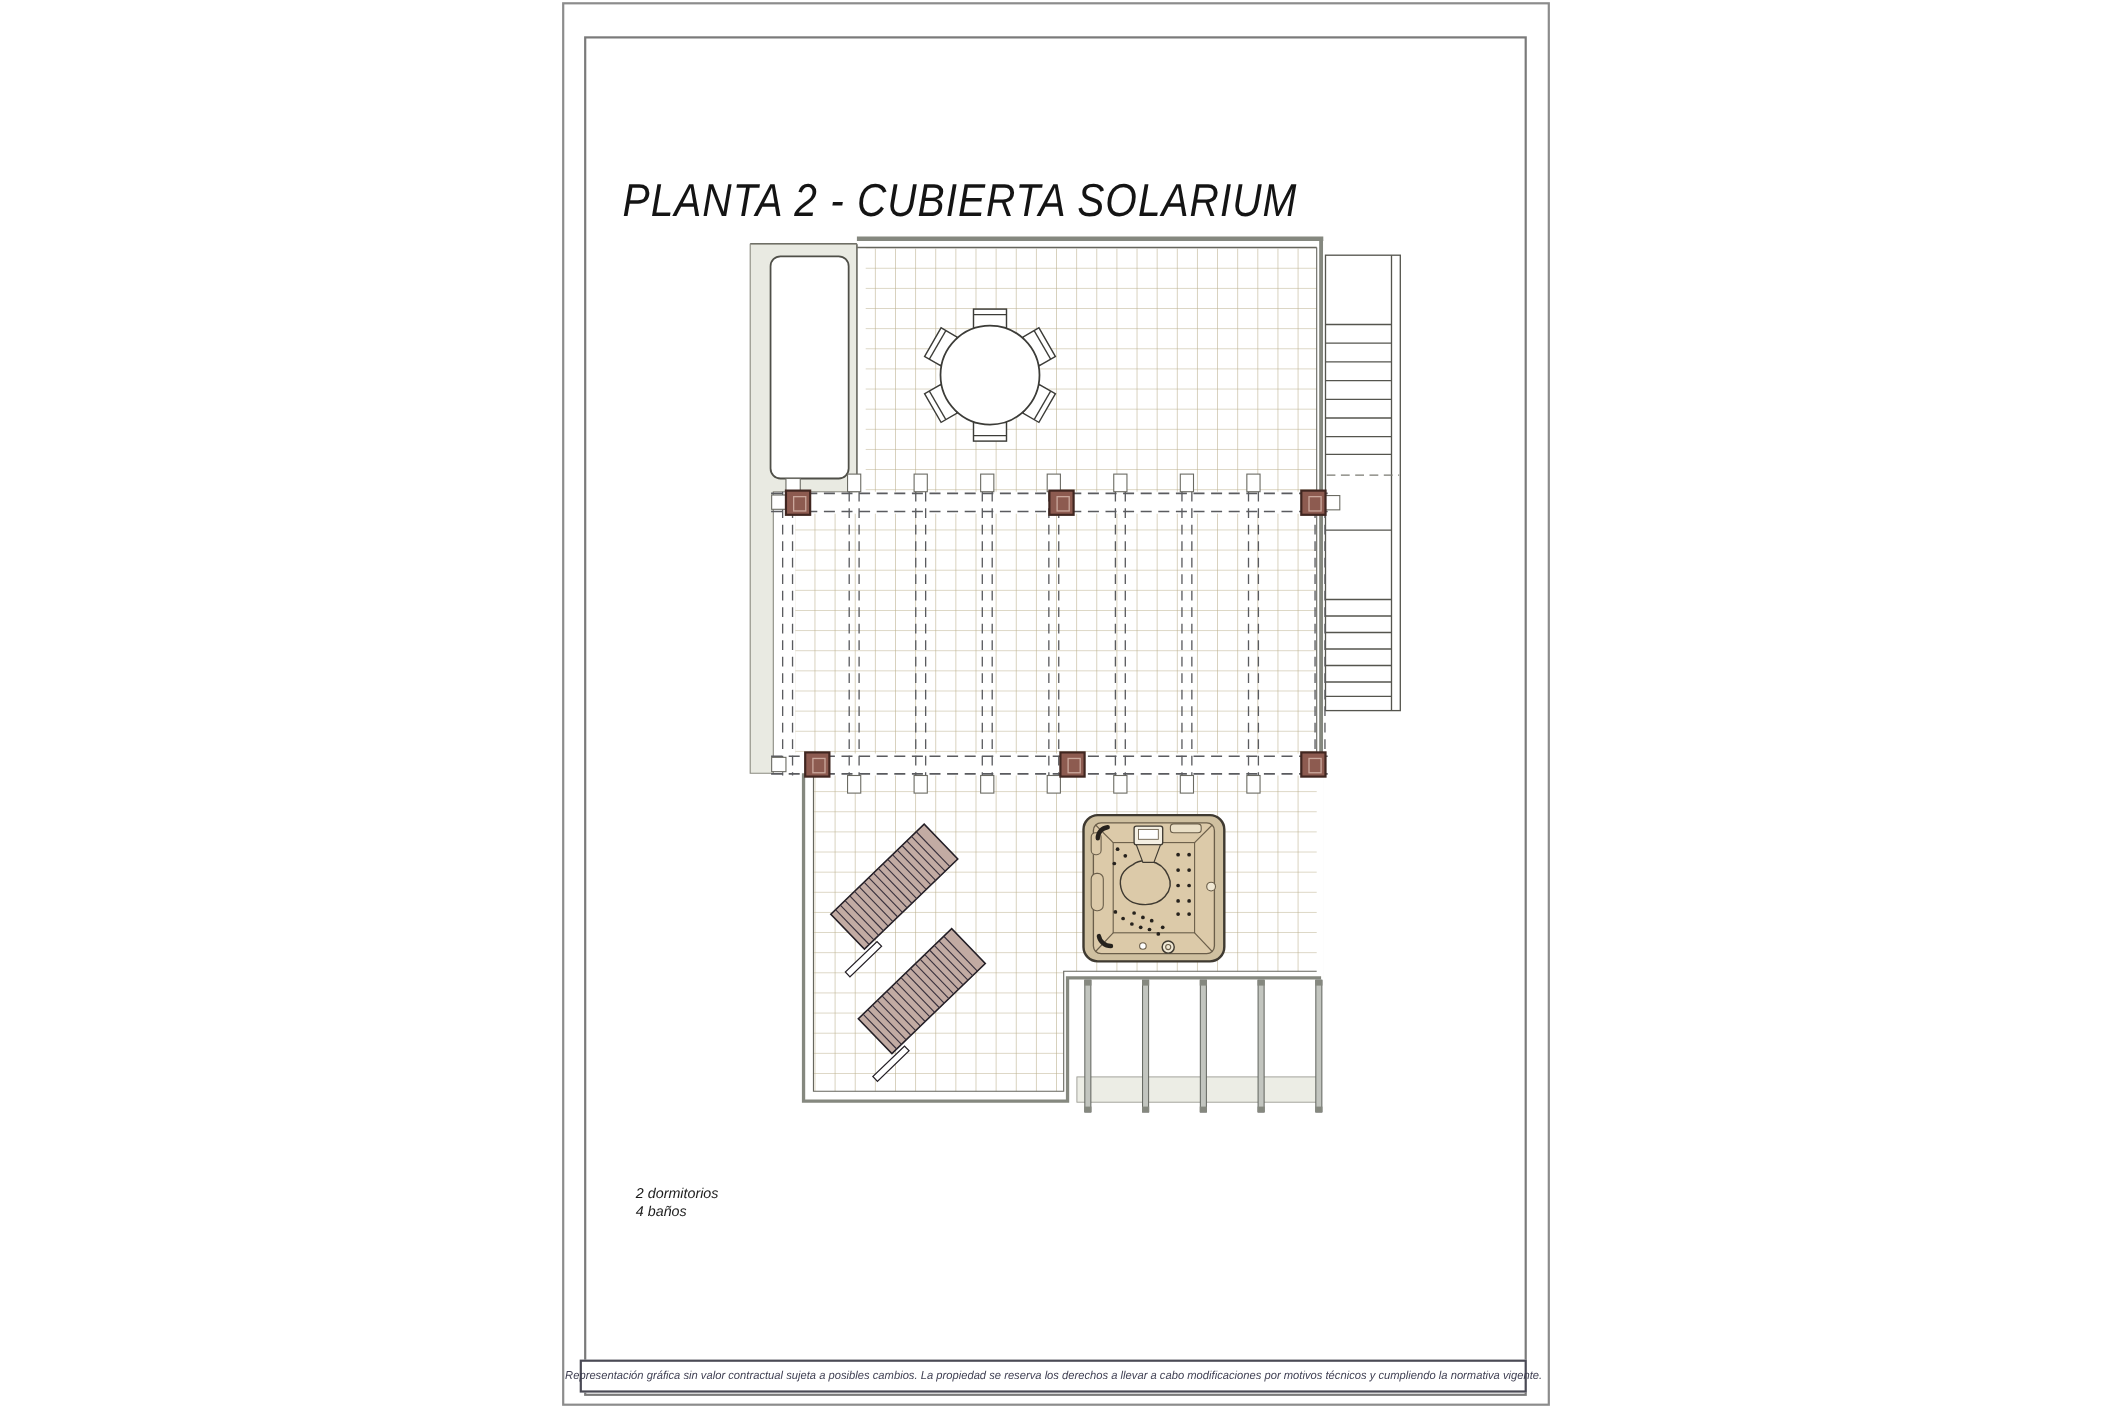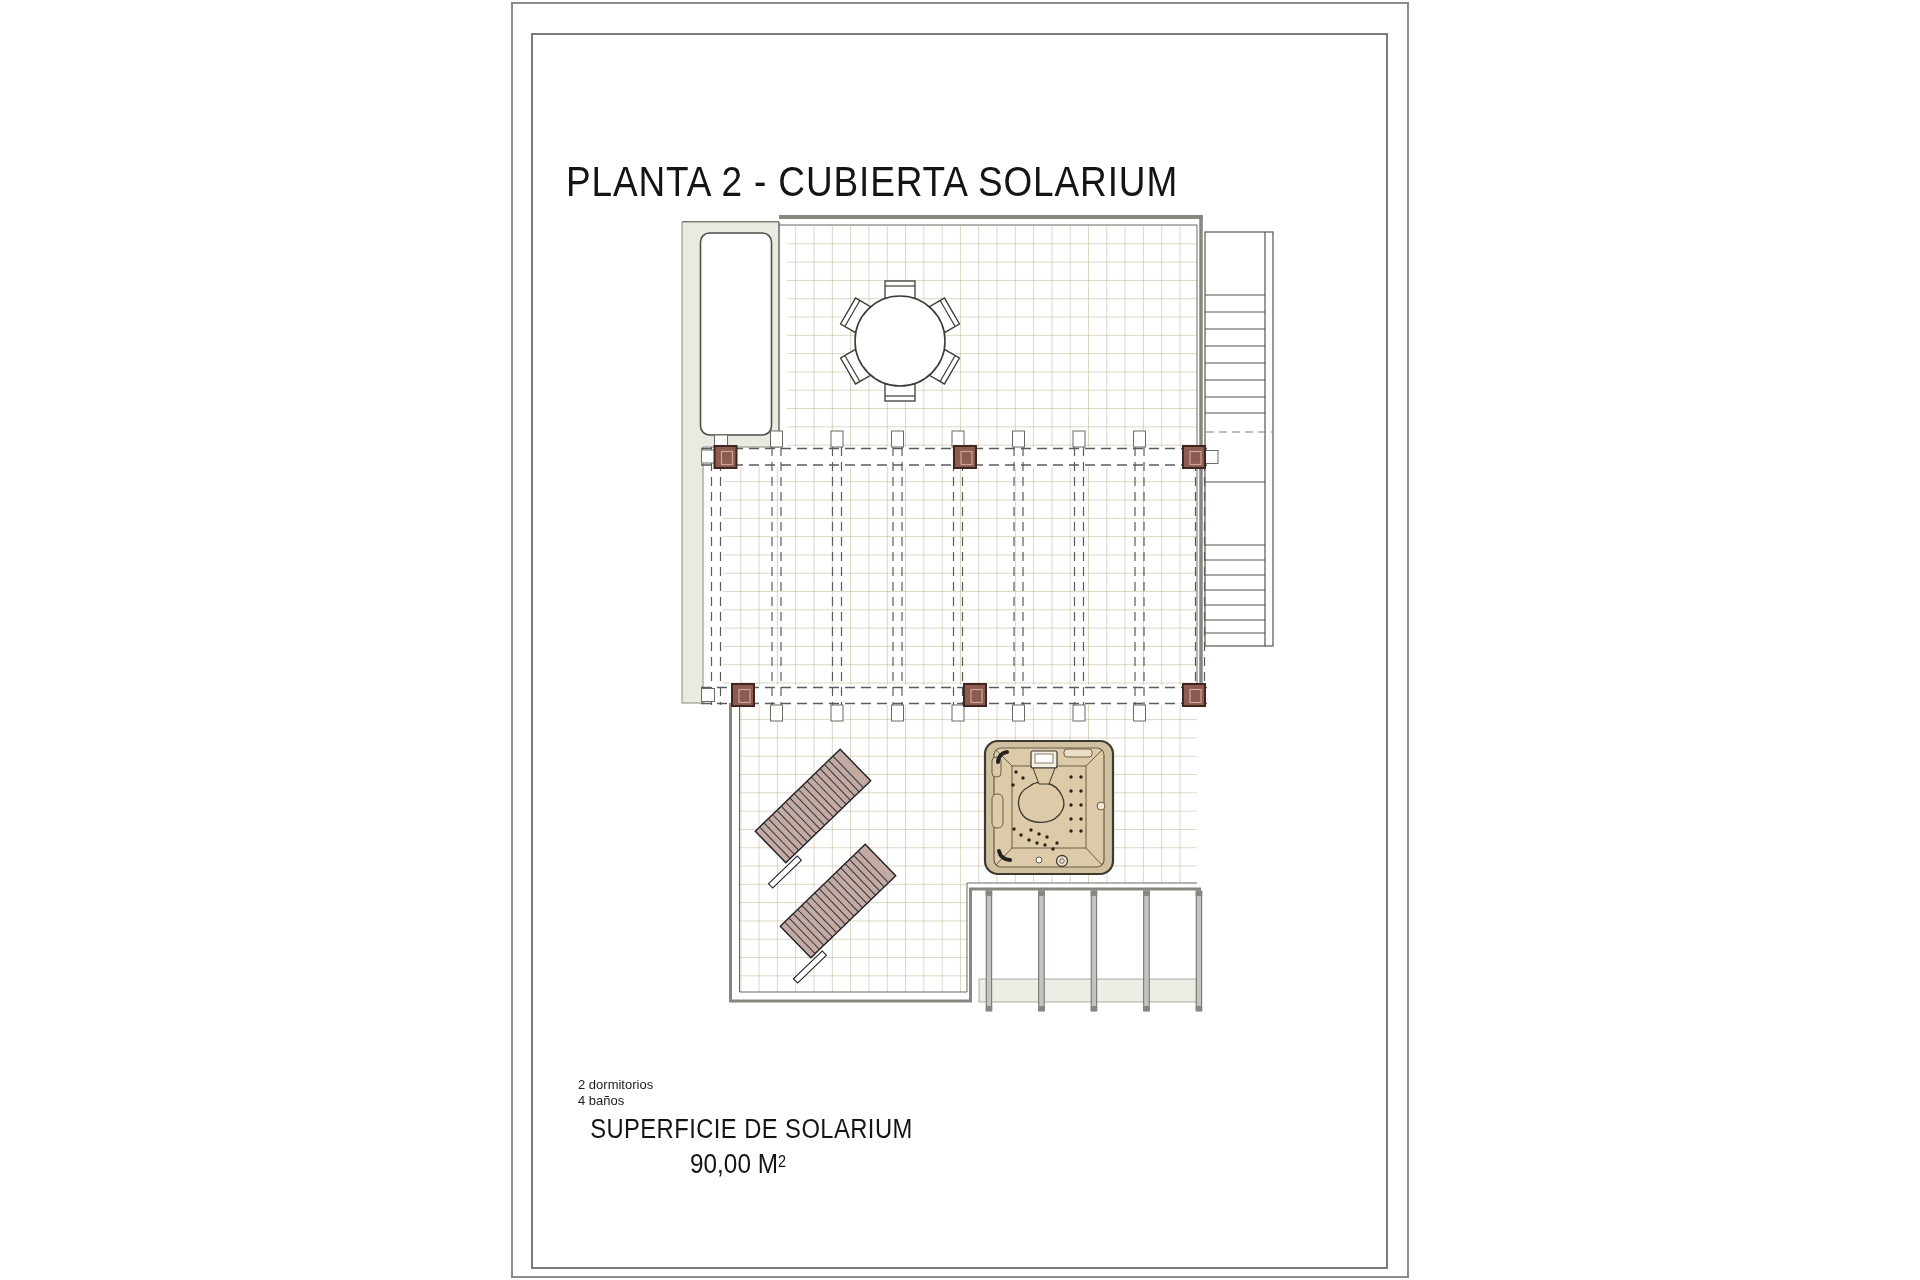--- a/index.html
+++ b/index.html
@@ -1,17 +1,17 @@
 <!DOCTYPE html>
 <html><head>
 <meta charset="utf-8">
 <style>
   html,body{margin:0;padding:0;background:#ffffff;}
   #stage{position:relative;width:1920px;height:1280px;background:#ffffff;overflow:hidden;
-         font-family:"Liberation Sans",sans-serif;}
+         font-family:"Liberation Sans",sans-serif;font-style:italic;}
   .sheet-border{position:absolute;left:511px;top:2px;width:894px;height:1272px;
                 border:2px solid #8c8c8c;}
   .frame-border{position:absolute;left:531px;top:33px;width:853px;height:1232px;
                 border:2px solid #7a7a7a;}
   .plan-title{position:absolute;left:566px;top:158px;font-size:42px;font-weight:400;
               color:#141414;letter-spacing:1px;white-space:nowrap;
               transform:scaleX(0.88);transform-origin:left top;}
   .features{position:absolute;left:578px;top:1077px;font-size:13px;color:#1c1c1c;
             line-height:16px;}
   .surface-block{position:absolute;left:570px;top:1114px;width:336px;text-align:center;
@@ -320,19 +320,18 @@
           <circle cx="1053" cy="849" r="1.7"></circle>
       </g>
     </g>
   </svg>
 
   <div class="features">
     <div>2 dormitorios</div>
     <div>4 baños</div>
   </div>
 
-  <div class="surface-block">
-    <div class="surface-label">SUPERFICIE DE SOLARIUM</div>
-    <div class="surface-value"><span>90,00 M</span><sup>2</sup></div>
+
+  <div class="disclaimer-box">
+    <span class="disclaimer-text">Representación gráfica sin valor contractual sujeta a posibles cambios. La propiedad se reserva los derechos a llevar a cabo modificaciones por motivos técnicos y cumpliendo la normativa vigente.</span>
   </div>
 
-
 </div>
 
 </body></html>

